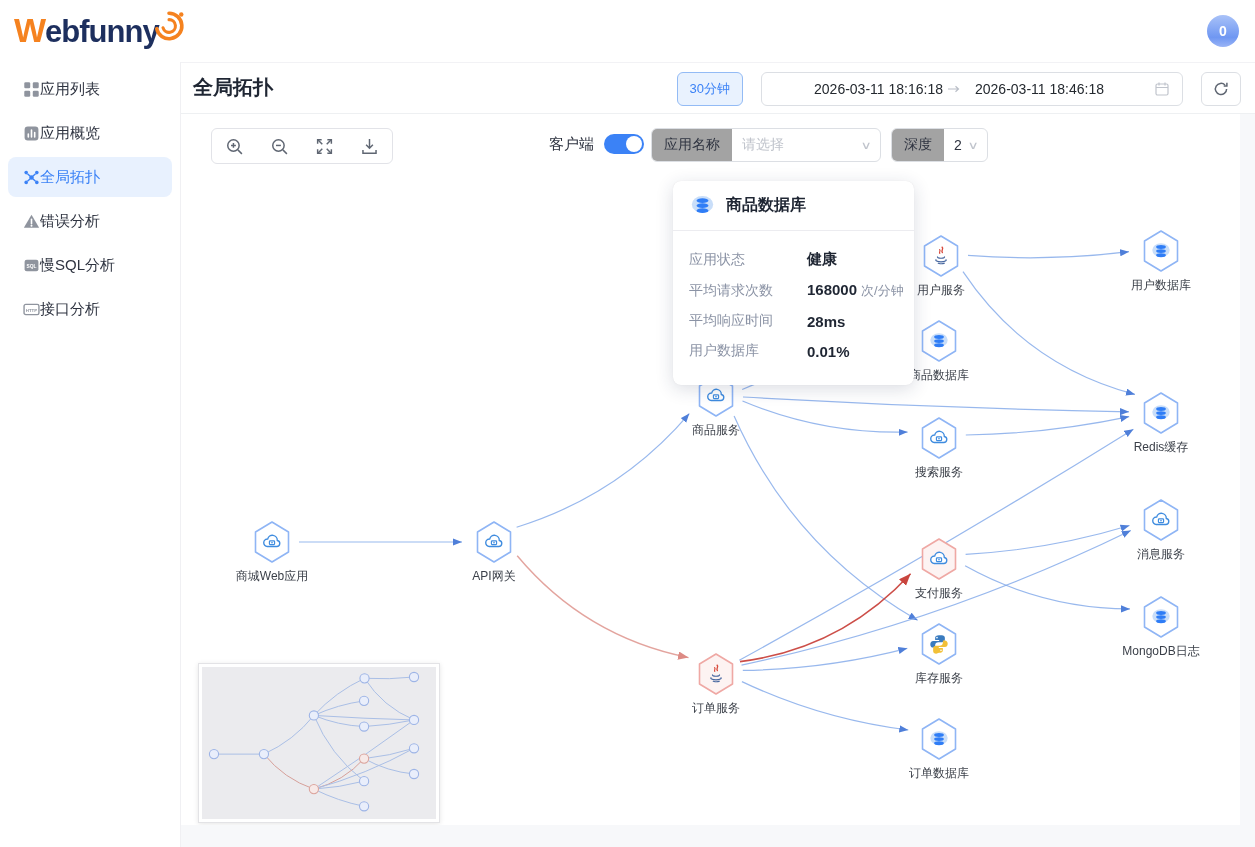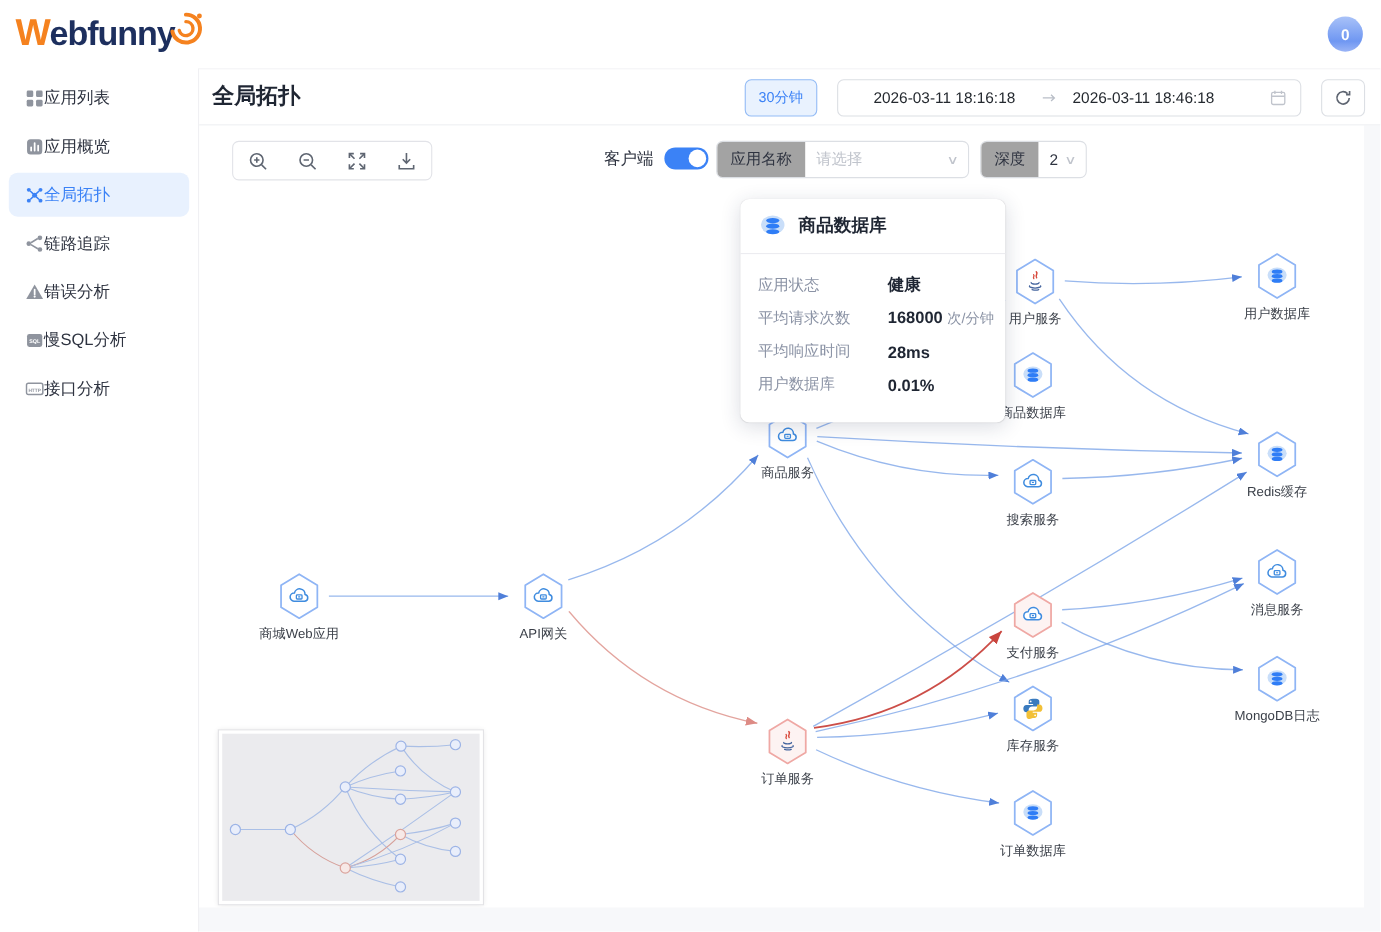--- a/index.html
+++ b/index.html
@@ -34,21 +34,21 @@
   .page-title{position:absolute;left:12px;top:11px;font-size:20px;font-weight:700;color:#1f2633;}
   .header-controls{position:absolute;right:14px;top:9px;display:flex;gap:18px;align-items:center;}
   .quick-btn{
     height:32px;padding:0 12px;border:1px solid #93bbf5;background:#e9f2fe;color:#3b82f6;
     border-radius:6px;font-size:13px;display:flex;align-items:center;cursor:pointer;
   }
   .date-box{
     width:396px;height:32px;border:1px solid #dcdfe4;border-radius:6px;background:#fff;
     display:flex;align-items:center;padding:0 12px;font-size:14px;color:#24292f;cursor:pointer;
   }
-  .date-box .dt{flex:1;text-align:center;}
+  .date-box .dt{flex:1;text-align:right;}
   .date-box .dt.end{text-align:left;padding-left:10px;}
   .range-arrow{color:#b9bec7;display:flex;margin:0 4px;}
   .refresh-btn{width:38px;height:32px;border:1px solid #dcdfe4;border-radius:6px;background:#fff;display:flex;align-items:center;justify-content:center;cursor:pointer;}
   
   .graph{position:absolute;left:181px;top:113px;width:1059px;height:712px;background:#fff;overflow:hidden;}
   .strip-right{position:absolute;left:1240px;top:62px;right:0;bottom:0;background:#f7f8fa;}
   .strip-bottom{position:absolute;left:181px;right:15px;top:825px;bottom:0;background:#f7f8fa;}
   .zoom-group{
     position:absolute;left:30px;top:15px;width:180px;height:34px;border:1px solid #e2e3e8;border-radius:6px;
     background:#fff;display:flex;align-items:center;justify-content:space-around;z-index:20;
@@ -145,33 +145,20 @@
           <g fill="currentColor">
             <circle cx="8" cy="8" r="2.1"></circle>
             <circle cx="3" cy="3.4" r="1.7"></circle>
             <circle cx="13" cy="3.4" r="1.7"></circle>
             <circle cx="3" cy="12.6" r="1.7"></circle>
             <circle cx="13" cy="12.6" r="1.7"></circle>
           </g>
         </svg>
     </span>
     <span>全局拓扑</span>
-  </div>
-  <div class="side-item">
-    <span class="side-icon">
-      <svg viewBox="0 0 16 16" width="17" height="17">
-          <path d="M4.8 7.2L10.7 3.6M4.8 8.8L10.7 12.4" stroke="currentColor" stroke-width="1.4"></path>
-          <g fill="currentColor">
-            <circle cx="3" cy="8" r="2"></circle>
-            <circle cx="12.5" cy="3" r="2"></circle>
-            <circle cx="12.5" cy="13" r="2"></circle>
-          </g>
-        </svg>
-    </span>
-    <span>链路追踪</span>
   </div>
   <div class="side-item">
     <span class="side-icon">
       <svg viewBox="0 0 16 16" width="17" height="17">
           <path d="M8 1.6L15.2 13.9H.8z" fill="currentColor"></path>
           <path d="M8 6v4" stroke="#fff" stroke-width="1.5" stroke-linecap="round"></path>
           <circle cx="8" cy="11.9" r=".95" fill="#fff"></circle>
         </svg>
     </span>
     <span>错误分析</span>

